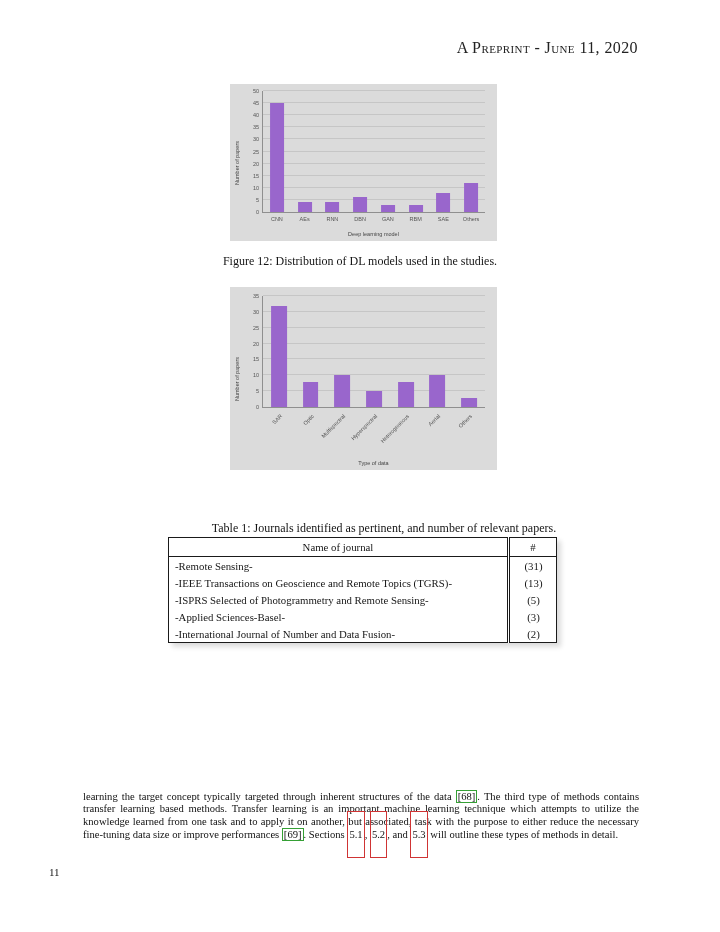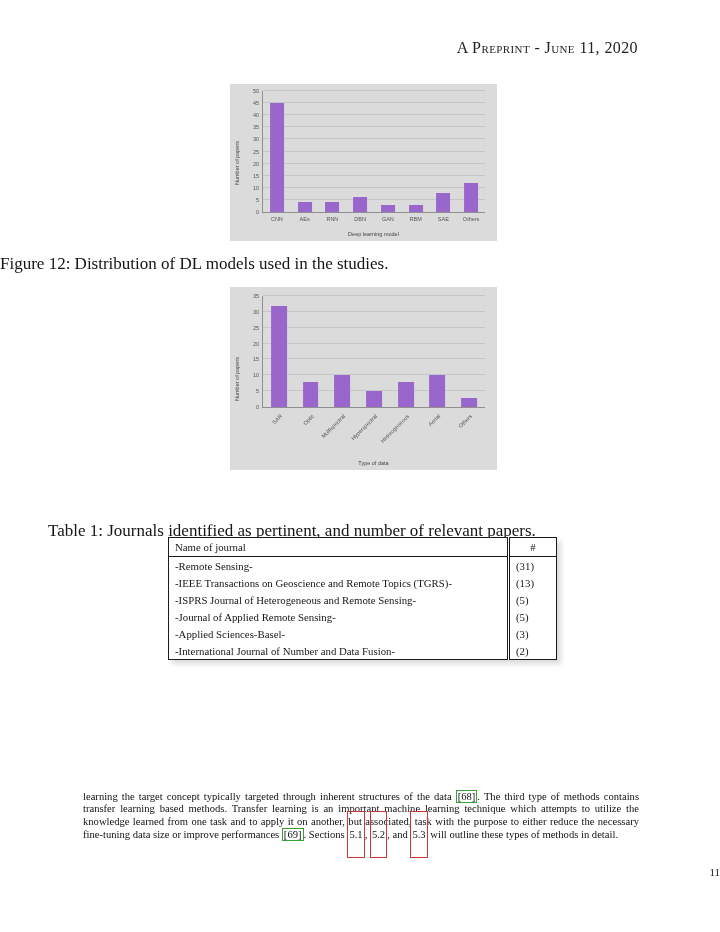--- a/index.html
+++ b/index.html
@@ -24,42 +24,42 @@
   .xlabels{position:absolute;left:0;right:0;top:100%;}
   .xlabels span{position:absolute;top:4px;transform:translateX(-50%);white-space:nowrap;
          font:5.5px "Liberation Sans",sans-serif;color:#555;}
   .rotated .xlabels span{transform-origin:0 0;transform:rotate(-45deg) translateX(-100%);top:6px;}
   .ylabel{position:absolute;left:4px;top:50%;transform:translateY(-50%) rotate(180deg);
           writing-mode:vertical-rl;font:5.5px "Liberation Sans",sans-serif;color:#444;}
   .xaxis-label{position:absolute;left:30px;right:10px;bottom:4px;text-align:center;
           font:5.5px "Liberation Sans",sans-serif;color:#444;}
 
   
-  .caption{position:absolute;left:0;right:0;font-size:17px;color:#141414;}
+  .caption{position:absolute;left:0;right:0;text-align:center;font-size:12px;color:#141414;}
   #cap12{top:254px;}
   #cap13{top:483px;}
   #tabcap{top:521px;margin-left:48px;}
 
   
   .journal-table{position:absolute;top:537px;left:168px;width:389px;background:#fff;
       border-collapse:collapse;font-size:10.8px;box-shadow:4px 4px 5px rgba(0,0,0,.14);}
   .journal-table,.journal-table th{border:1.5px solid #1a1a1a;}
-  .journal-table th{font-weight:normal;text-align:left;padding:3px 6px;border-bottom:1px solid #1a1a1a;}
+  .journal-table th{font-weight:normal;text-align:center;padding:3px 6px;border-bottom:1px solid #1a1a1a;}
   .journal-table th.count-col{text-align:center;width:34px;border-left:3px double #1a1a1a;}
   .journal-table td{padding:2.5px 6px;text-align:justify;}
-  .journal-table td.count-cell{text-align:left;border-left:3px double #1a1a1a;padding-right:5px;}
+  .journal-table td.count-cell{text-align:center;border-left:3px double #1a1a1a;padding-right:5px;}
 
   
   .body-par{position:absolute;top:780px;left:83px;width:556px;font-size:10.6px;
             line-height:12.8px;text-align:justify;color:#101010;}
   .cite{border:1px solid #35a035;padding:0 1px;}
   .sref{border:1px solid #cf3434;padding:17px 1px;}
 
   
-  .page-num{position:absolute;top:866px;left:6px;right:0;text-align:right;font-size:11px;padding-left:43px;}
+  .page-num{position:absolute;top:866px;left:6px;right:0;text-align:left;font-size:11px;padding-left:43px;}
 </style>
 </head>
 <body>
 
 <div class="page">
 
   <div class="header">A Preprint - June 11, 2020</div>
 
   <div class="chart" id="fig12" style="background: rgb(219, 219, 219);">
     <div class="ylabel">Number of papers</div>
@@ -157,25 +157,21 @@
     <tbody>
         <tr>
           <td>-Remote Sensing-</td>
           <td class="count-cell">(31)</td>
         </tr>
         <tr>
           <td>-IEEE Transactions on Geoscience and Remote Topics (TGRS)-</td>
           <td class="count-cell">(13)</td>
         </tr>
         <tr>
-          <td>-ISPRS Journal of Heterogeneous and Remote Sensing-</td>
-          <td class="count-cell">(5)</td>
-        </tr>
-        <tr>
-          <td>-Journal of Applied Remote Sensing-</td>
+          <td>-ISPRS Selected of Photogrammetry and Remote Sensing-</td>
           <td class="count-cell">(5)</td>
         </tr>
         <tr>
           <td>-Applied Sciences-Basel-</td>
           <td class="count-cell">(3)</td>
         </tr>
         <tr>
           <td>-International Journal of Number and Data Fusion-</td>
           <td class="count-cell">(2)</td>
         </tr>

